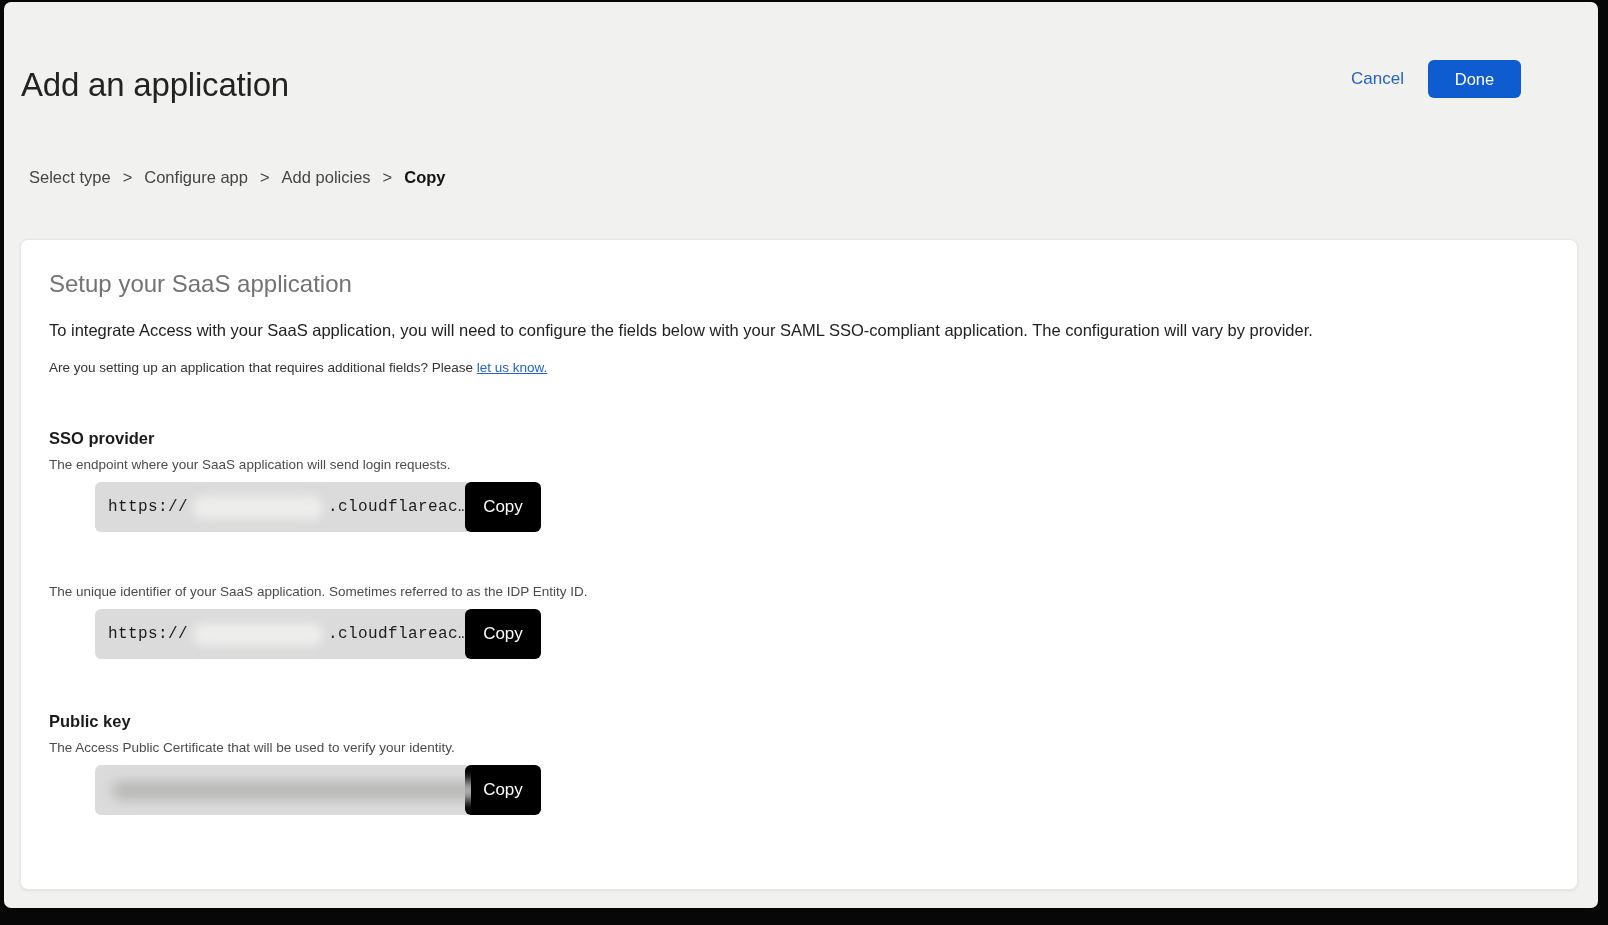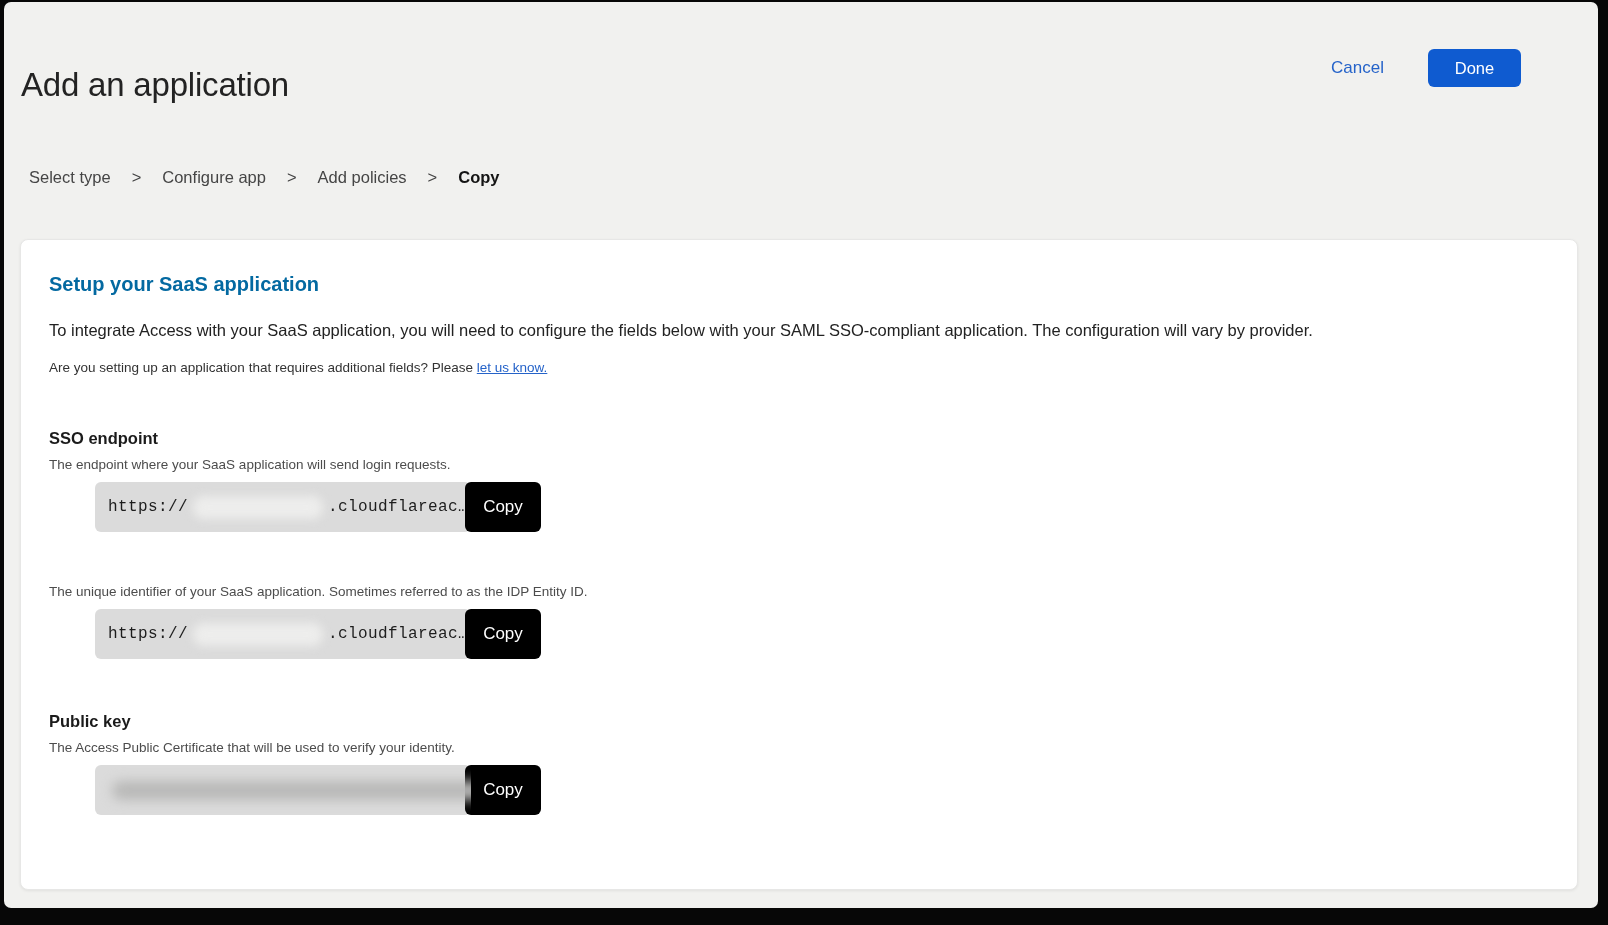--- a/index.html
+++ b/index.html
@@ -23,23 +23,23 @@
   .page-title {
     position: absolute;
     left: 17px; top: 64px;
     font-size: 33px;
     font-weight: 400;
     color: #232323;
     letter-spacing: -0.2px;
   }
   .top-actions {
     position: absolute;
-    top: 47px; right: 77px;
-    display: flex;
-    gap: 44px;
+    top: 58px; right: 77px;
+    display: flex;
+    gap: 24px;
   }
   .cancel-link {
     font-size: 17px;
     color: #2563c9;
     cursor: pointer;
     background: none; border: none;
     font-family: inherit;
   }
   .done-button {
     width: 93px; height: 38px;
@@ -50,42 +50,42 @@
     border-radius: 6px;
     cursor: pointer;
     font-family: inherit;
   }
   
   .breadcrumb {
     position: absolute;
     left: 25px; top: 166px;
     display: flex;
     align-items: center;
-    gap: 21px;
+    gap: 12px;
     font-size: 16.5px;
     color: #454545;
   }
   .crumb { cursor: pointer; }
   .crumb.active { font-weight: 700; color: #141414; cursor: default; }
   .crumb-sep { color: #454545; }
   
   .card {
     position: absolute;
     left: 16px; top: 237px;
     width: 1558px; height: 651px;
     background: #ffffff;
     border: 1px solid #e7e7e6;
     border-radius: 8px;
     box-shadow: 0 1px 3px rgba(0,0,0,0.07);
     padding: 32px 30px 0 28px;
   }
   .card-title {
-    font-size: 20px;
-    font-weight: 700;
-    color: #0369a1;
+    font-size: 24px;
+    font-weight: 400;
+    color: #737373;
     line-height: 24px;
   }
   .card-intro {
     margin-top: 23px;
     font-size: 16.5px;
     line-height: 22px;
     color: #222222;
     white-space: nowrap;
   }
   .card-note {
@@ -184,21 +184,21 @@
     <span class="crumb-sep">&gt;</span>
     <span class="crumb active">Copy</span>
   </nav>
 
   <section class="card">
     <h2 class="card-title">Setup your SaaS application</h2>
     <p class="card-intro">To integrate Access with your SaaS application, you will need to configure the fields below with your SAML SSO-compliant application. The configuration will vary by provider.</p>
     <p class="card-note"><span>Are you setting up an application that requires additional fields? Please </span><a class="note-link">let us know.</a></p>
 
     <div class="section">
-      <h3 class="section-title">SSO endpoint</h3>
+      <h3 class="section-title">SSO provider</h3>
       <p class="section-desc">The endpoint where your SaaS application will send login requests.</p>
       <div class="field-row">
         <div class="field-value">
           <span>https://</span>
           <span class="redact"></span>
           <span>.cloudflareac…</span>
         </div>
         <button class="copy-button">Copy</button>
       </div>
     </div>

